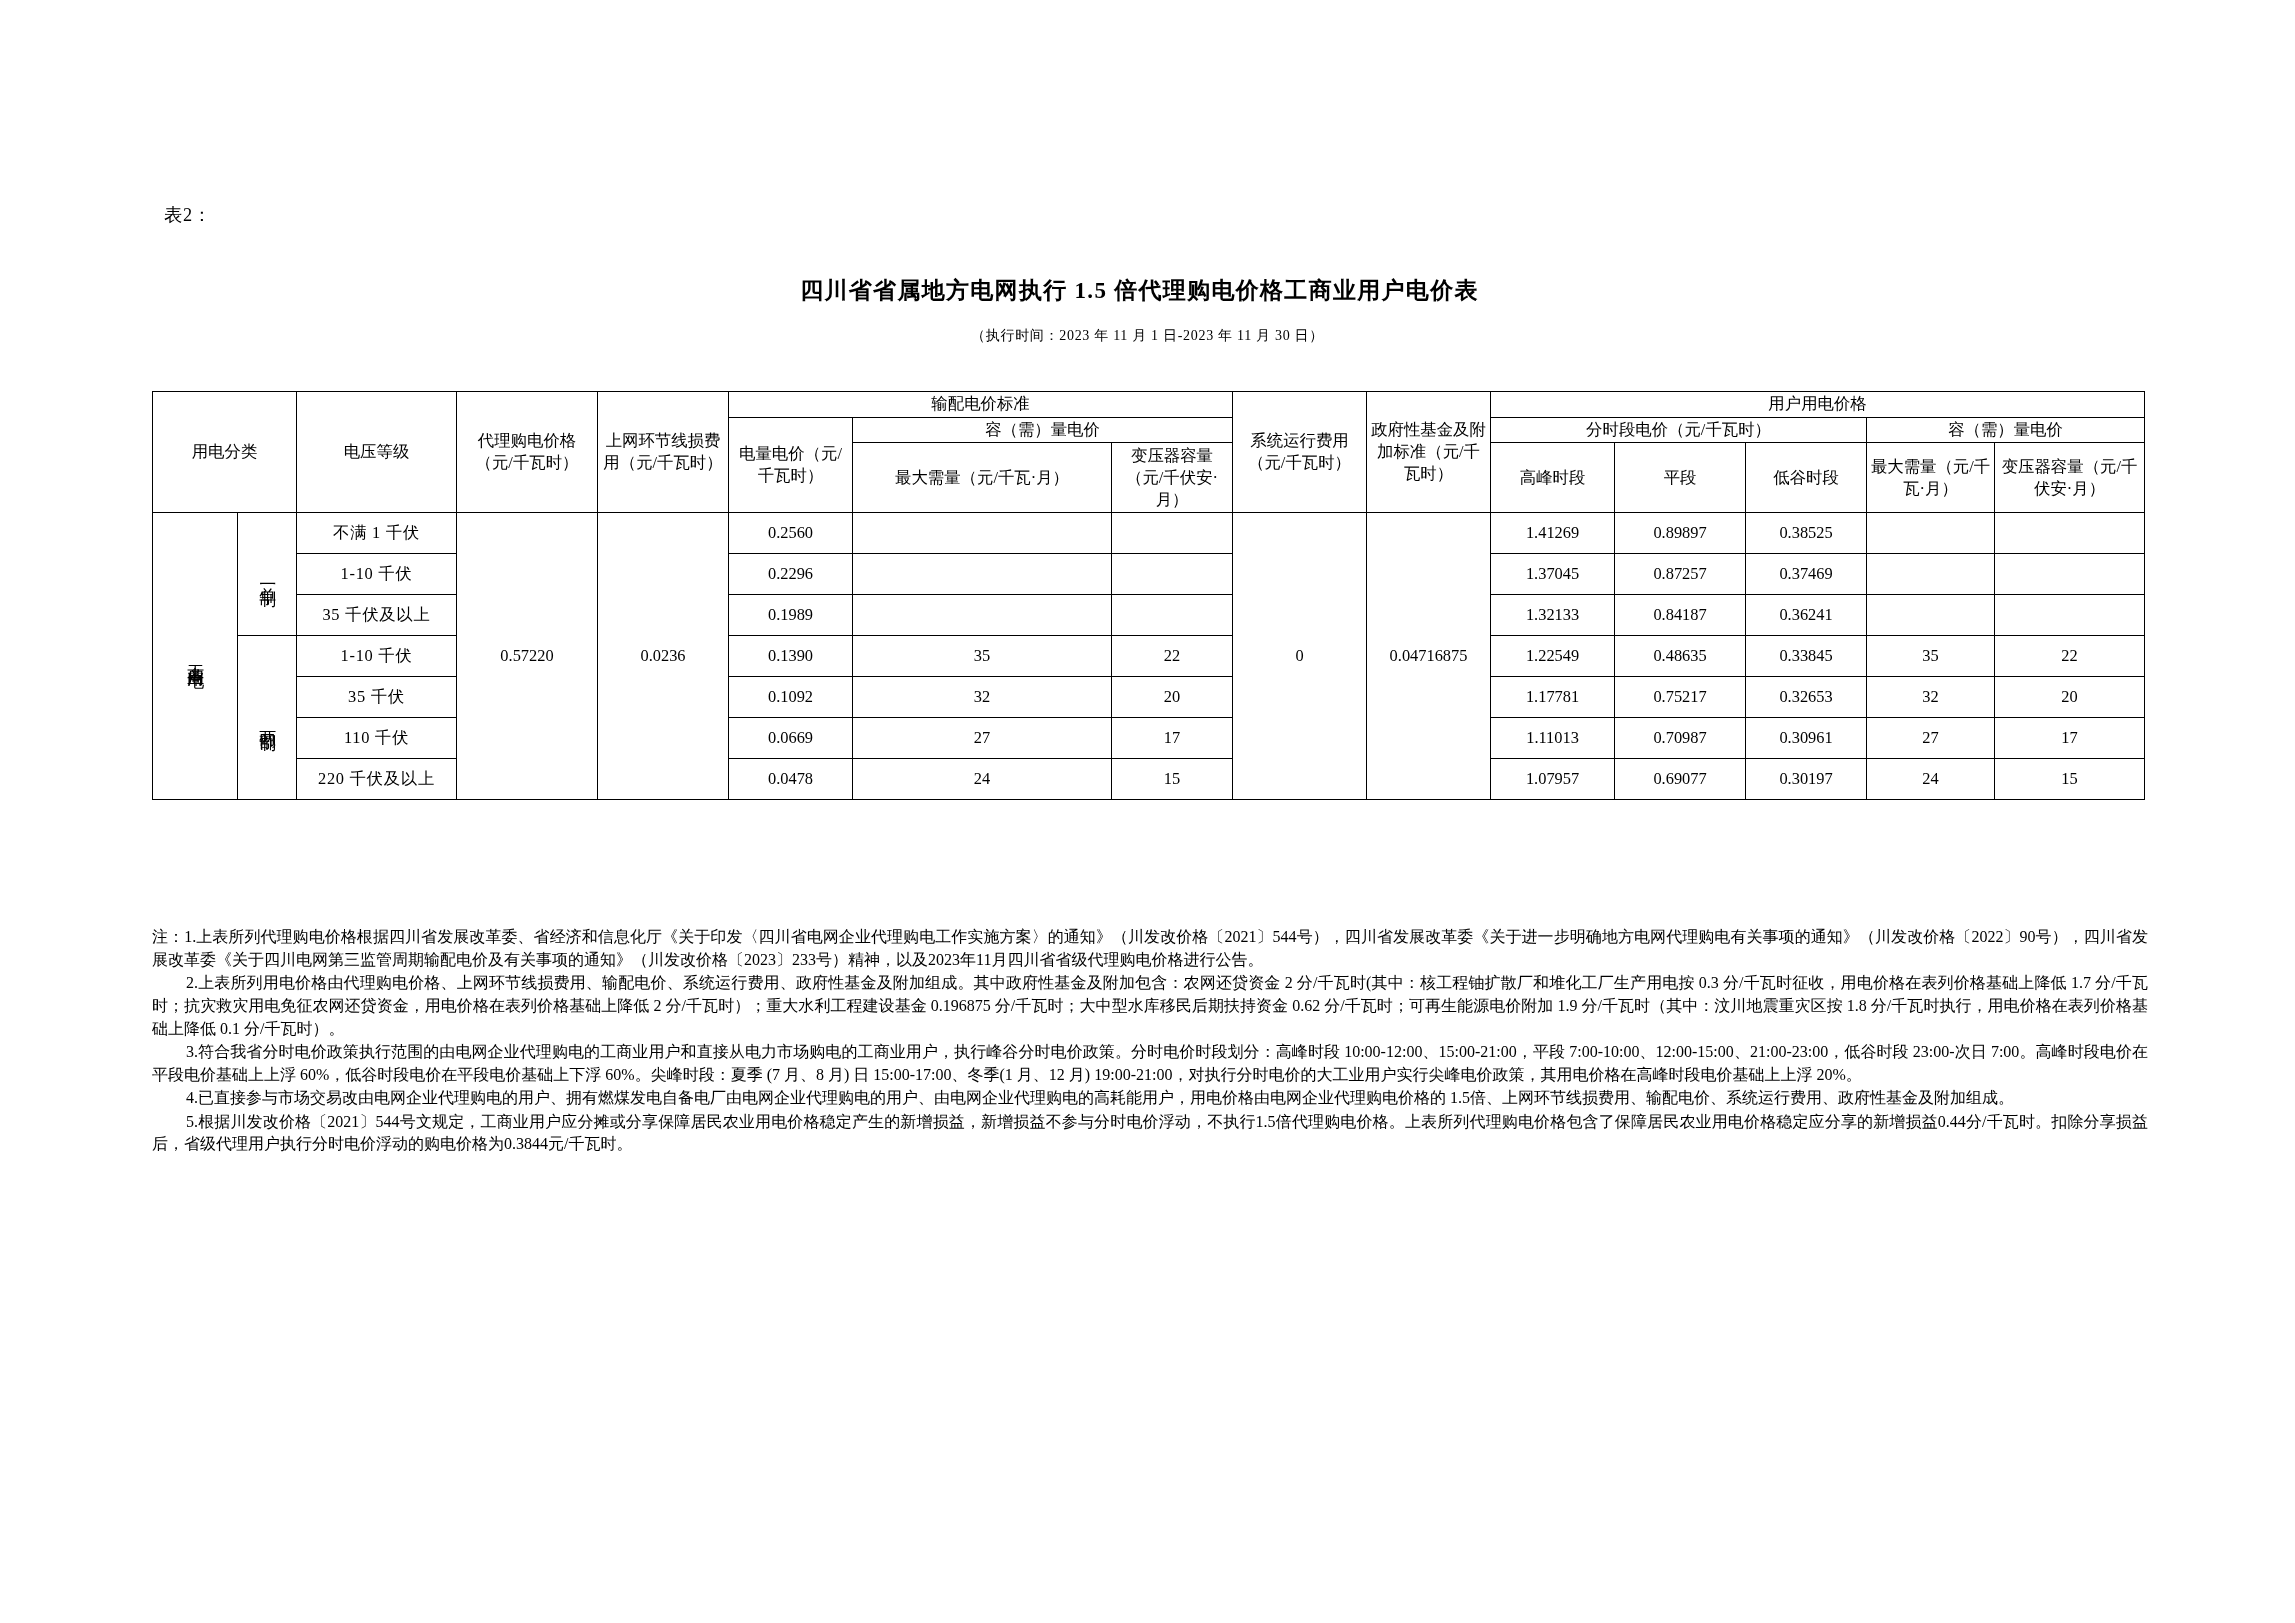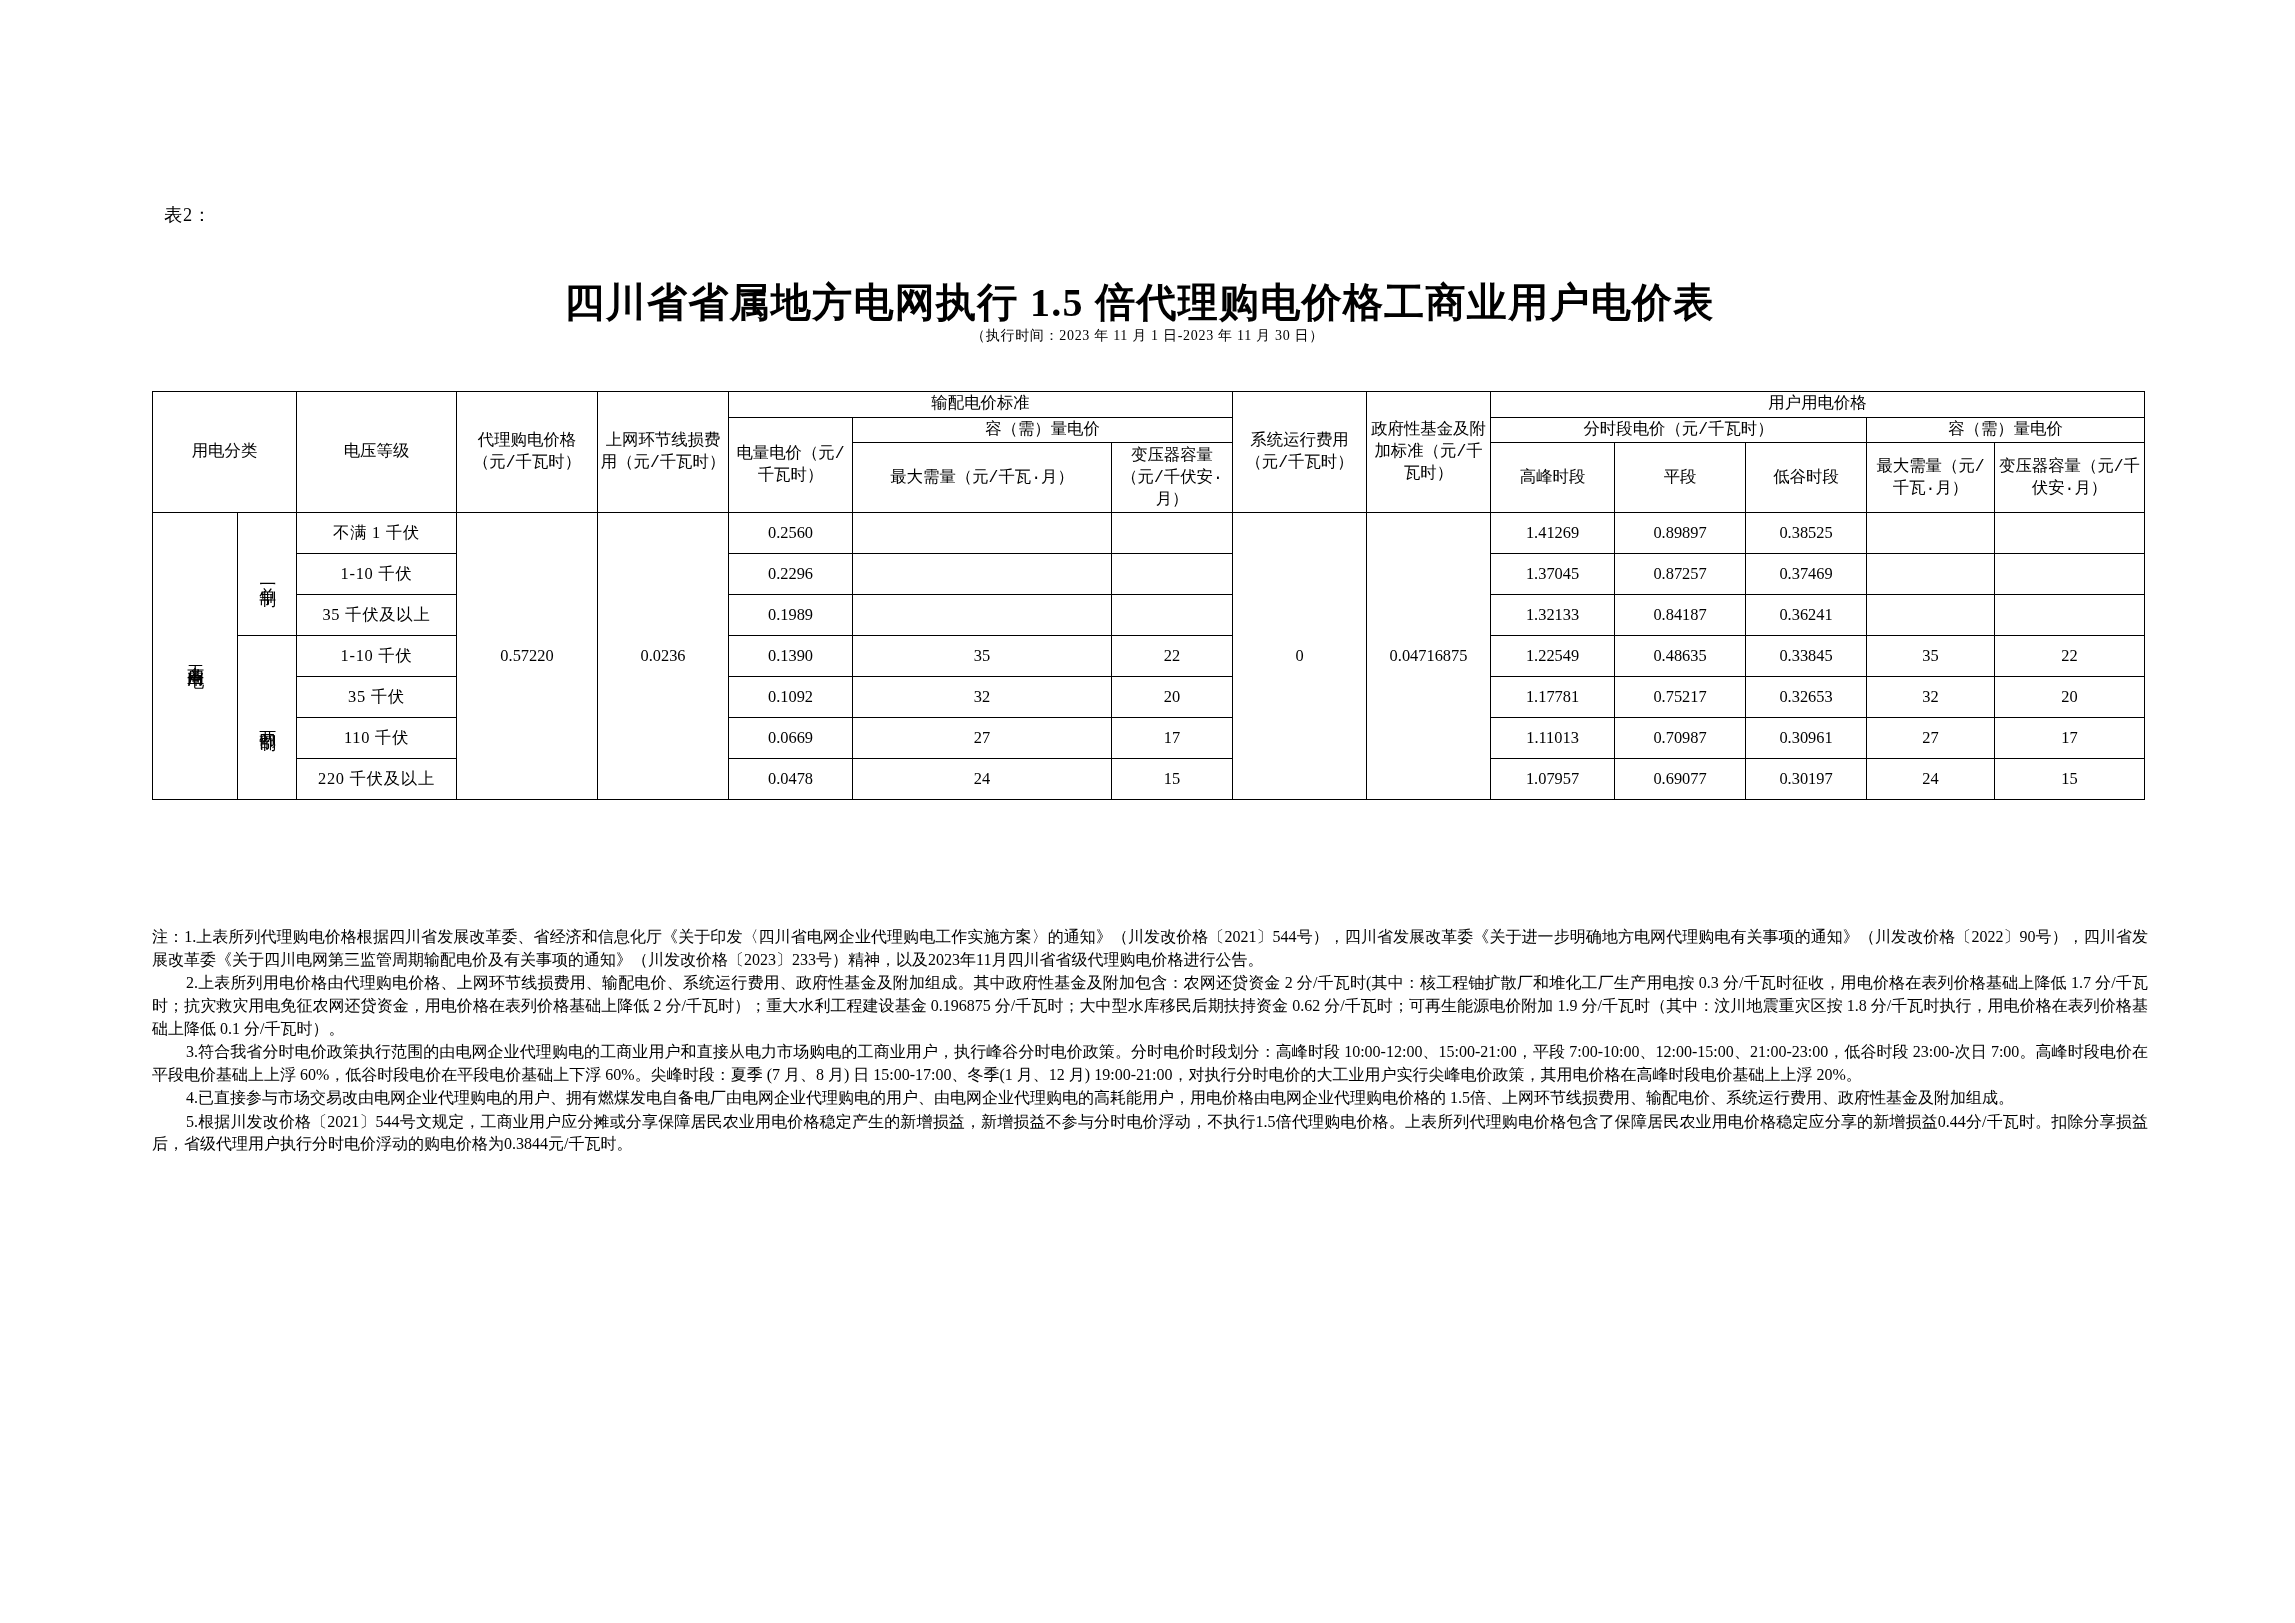--- a/index.html
+++ b/index.html
@@ -26,21 +26,21 @@
     left: 164px;
     top: 202px;
     font-size: 18.3px;
     letter-spacing: 0.7px;
   }
   .doc-title {
     position: absolute;
     left: 0; right: 16px;
     top: 275px;
     text-align: center;
-    font-size: 40px;
+    font-size: 23px;
     font-weight: bold;
     letter-spacing: 1.3px;
   }
   .doc-subtitle {
     position: absolute;
     left: 0; right: 0;
     top: 327px;
     text-align: center;
     font-size: 14px;
     letter-spacing: 0.7px;
@@ -60,21 +60,20 @@
     border: 1.3px solid #000000;
     text-align: center;
     vertical-align: middle;
     font-size: 16.4px;
     line-height: 1.35;
     padding: 1.3px 2.6px;
     font-family: "Liberation Serif", serif;
   }
   table.rate th {
     font-weight: normal;
-    font-family: Liberation Mono, monospace;
   }
   .vert {
     writing-mode: vertical-rl;
     text-orientation: upright;
     letter-spacing: 2px;
     display: inline-block;
     font-size: 17px;
     line-height: 1.2;
   }
   .cat-cell {

